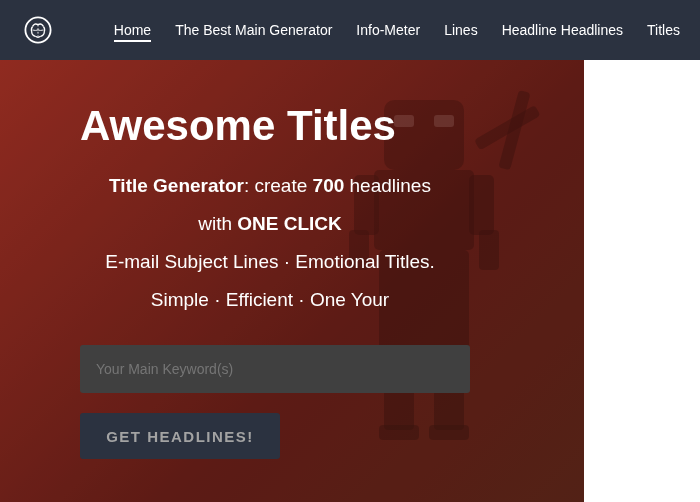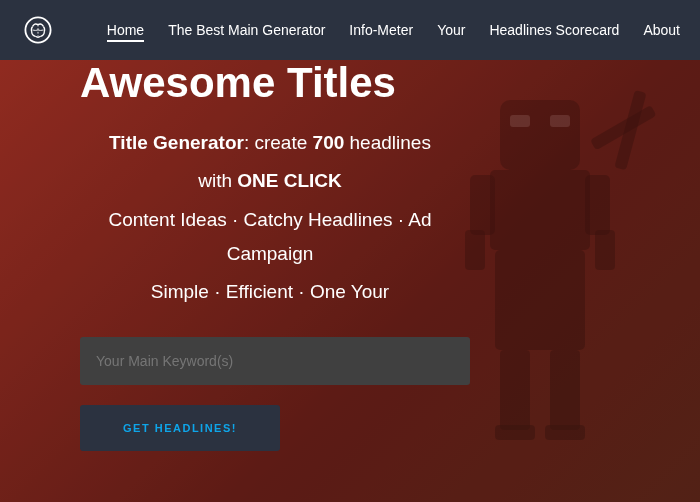--- a/index.html
+++ b/index.html
@@ -50,25 +50,25 @@
     }
 
     .nav-links li a.active {
       border-bottom: 2px solid #fff;
       padding-bottom: 2px;
     }
 
     
     .hero {
       position: relative;
-      width: 700px;
+      width: 584px;
       height: 442px;
       overflow: hidden;
       display: flex;
-      align-items: flex-start;
+      align-items: center;
       justify-content: flex-start;
     }
 
     .hero-bg {
       position: absolute;
       inset: 0;
       background: linear-gradient(135deg, #c0392b 0%, #922b21 40%, #7b241c 60%, #6e2d1e 100%);
       z-index: 0;
     }
 
@@ -142,24 +142,24 @@
       color: #999;
       outline: none;
       background: #404040;
     }
 
     .get-headlines-btn {
       display: block;
       width: 200px;
       height: 46px;
       background-color: #2b3240;
-      color: #0ea5e9;
+      color: #a3a3a3;
       border: none;
       border-radius: 3px;
-      font-size: 11px;
+      font-size: 15px;
       font-weight: 700;
       letter-spacing: 1.5px;
       cursor: pointer;
       text-transform: uppercase;
       margin-top: 16px;
     }
   </style>
 </head>
 <body>
 
@@ -183,27 +183,27 @@
     <li>
       <a href="#" class="active">Home</a>
     </li>
     <li>
       <a href="#">The Best Main Generator</a>
     </li>
     <li>
       <a href="#">Info-Meter</a>
     </li>
     <li>
-      <a href="#">Your</a>
-    </li>
-    <li>
-      <a href="#">Headlines Scorecard</a>
-    </li>
-    <li>
-      <a href="#">About</a>
+      <a href="#">Lines</a>
+    </li>
+    <li>
+      <a href="#">Headline Headlines</a>
+    </li>
+    <li>
+      <a href="#">Titles</a>
     </li>
   </ul>
 </nav>
 
 <section class="hero">
   <div class="hero-bg"></div>
 
   <div class="hero-figure">
     <svg viewBox="0 0 260 400" xmlns="http://www.w3.org/2000/svg" fill="rgba(0,0,0,0.5)">
 
@@ -229,21 +229,21 @@
   <div class="hero-content">
     <h1 class="hero-title">Awesome Titles</h1>
 
     <div class="hero-subtitle">
       <p>
         <strong>Title Generator</strong><span>: create <strong>700</strong> headlines</span>
       </p>
       <p>
         <span>with </span><strong>ONE CLICK</strong>
       </p>
-      <p>Content Ideas · Catchy Headlines · Ad Campaign</p>
+      <p>E-mail Subject Lines · Emotional Titles.</p>
       <p>Simple · Efficient · One Your</p>
     </div>
 
     <div class="keyword-input-wrapper">
       <input type="text" class="keyword-input" placeholder="Your Main Keyword(s)" style="">
     </div>
 
     <button class="get-headlines-btn">GET HEADLINES!</button>
   </div>
 </section>

